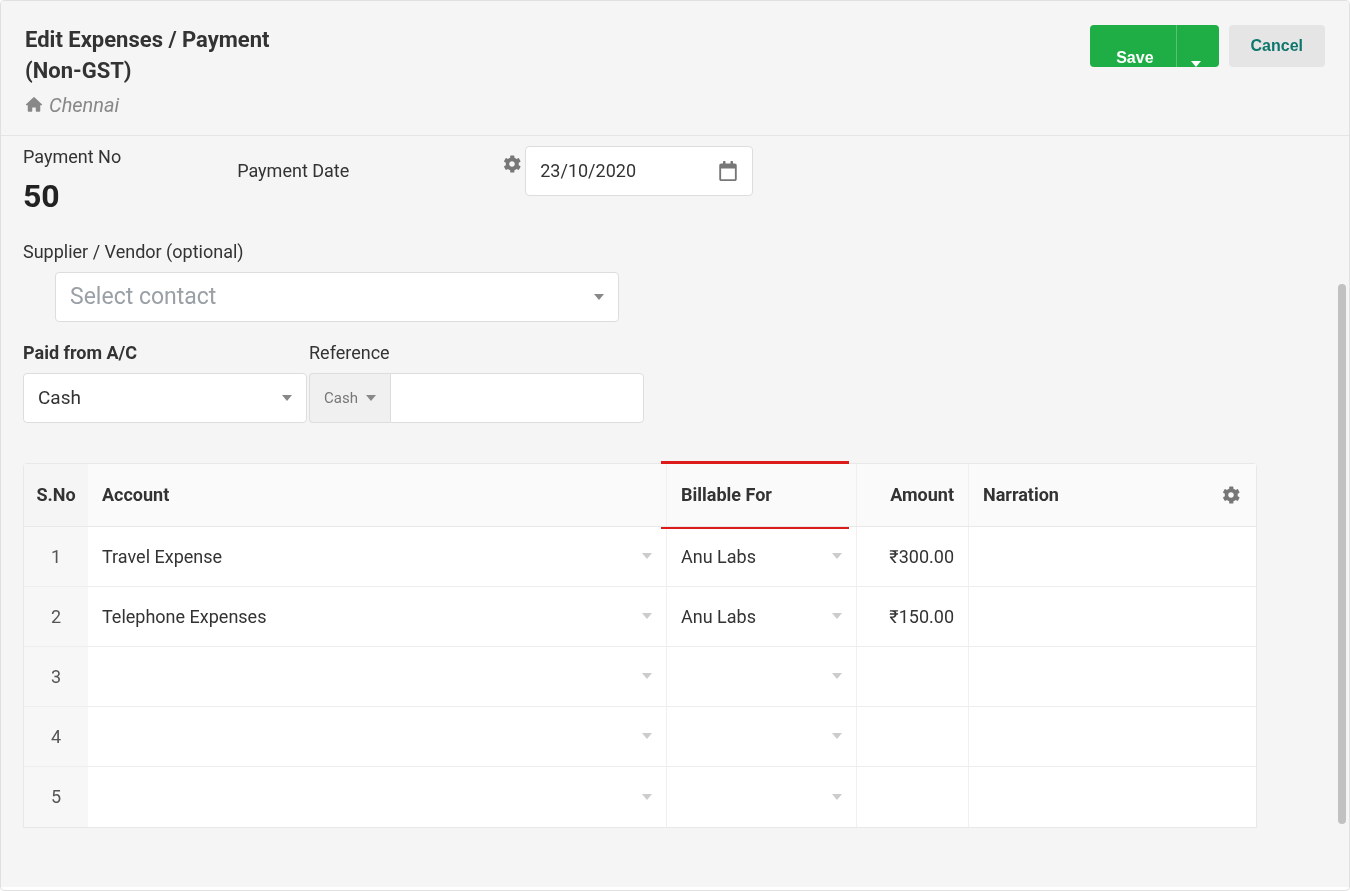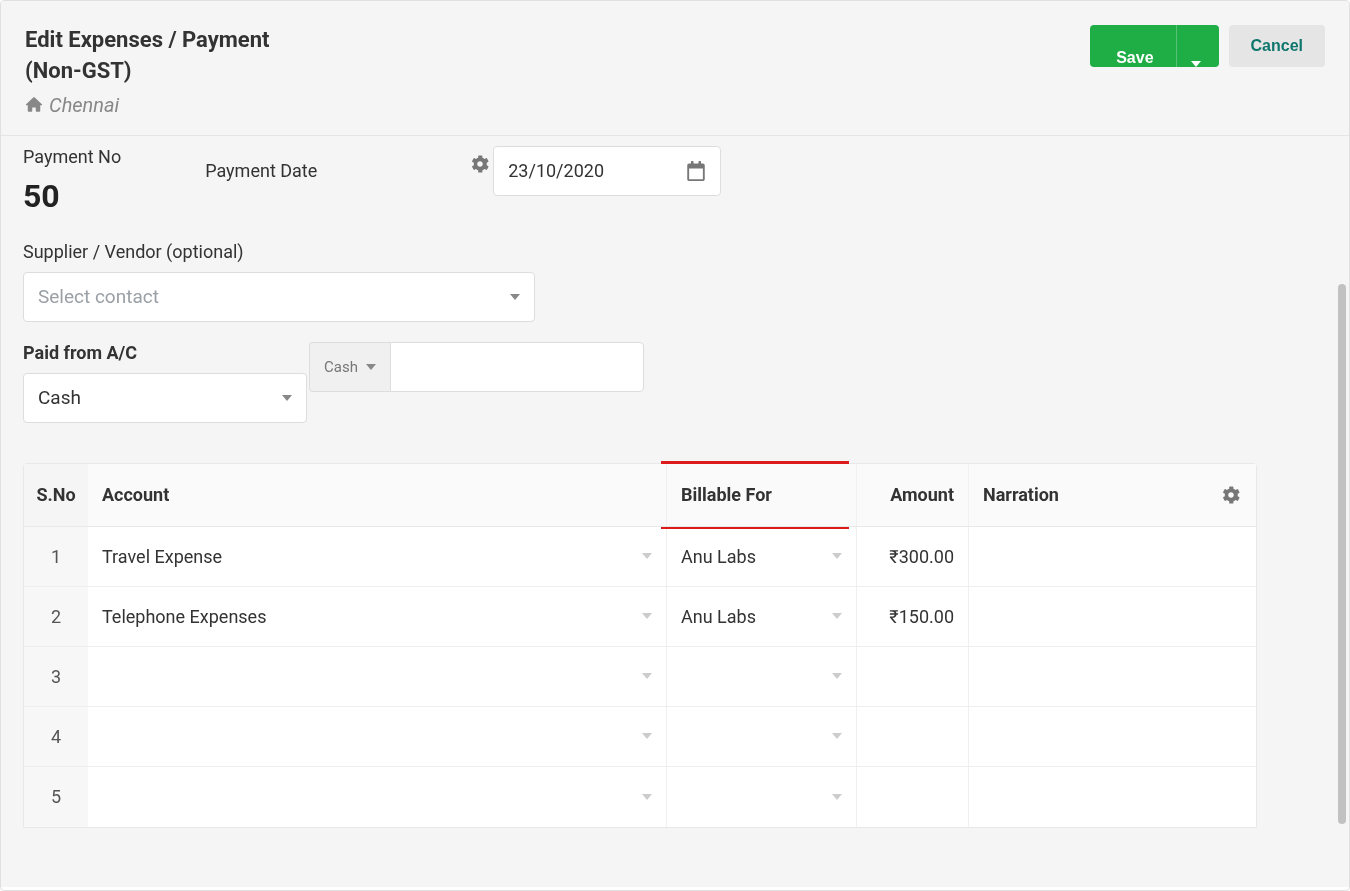--- a/index.html
+++ b/index.html
@@ -20,21 +20,21 @@
   .scrollbar-stub { position: absolute; right: 3px; top: 148px; width: 8px; height: 540px; background: #c1c1c1; border-radius: 4px;}
   .row { display: flex; gap: 12px; margin-bottom: 20px; flex-wrap: wrap; align-items: flex-start;}
   .field-label { font-size: 18px; color: #333; margin-bottom: 10px; display: block; }
   .bold { font-weight: 700; }
   .payment-no .value { font-size: 32px; font-weight: 700; color: #222;}
   .input-shell { background: #fff; border: 1px solid #ddd; border-radius: 4px; height: 50px; display: inline-flex; align-items: center; padding: 0 14px; font-size: 18px; color: #333; position: relative;}
   .date-field { width: 228px; justify-content: space-between;}
   .cal-icon { width: 20px; height: 20px; fill: #777;}
   .gear-icon { width: 18px; height: 18px; fill: #777;}
   .gear-holder { display:inline-flex; align-items: center; position: relative; top: -4px; margin-left: 18px;}
-  .contact-field { width: 512px; font-size: 19px; color: #9aa0a6; justify-content: space-between;}
+  .contact-field { width: 564px; font-size: 23px; color: #9aa0a6; justify-content: space-between; margin-left: 32px;}
   .paid-from-field { width: 284px; justify-content: space-between; font-size: 19px;}
   .caret-down { width: 0; height: 0; border-left: 5px solid transparent; border-right: 5px solid transparent; border-top: 6px solid #888;}
   .caret-light { border-top-color: #ccc; }
   .ref-type { background: #f0f0f0; border: 1px solid #ddd; border-right:none; height: 50px; border-radius: 4px 0 0 4px; display: inline-flex; align-items: center; padding: 0 14px; font-size: 15px; color: #777; gap: 8px;}
   .ref-text { width: 254px; border-radius: 0 4px 4px 0; }
   .ref-wrap { display: inline-flex; }
   .table { margin-top: 40px; margin-right: 70px; border: 1px solid #e8e8e8; border-radius: 4px 4px 0 0; background: #fff;}
   .thead { display: flex; background: #fafafa; border-bottom: 1px solid #e8e8e8; position: relative; height: 63px;}
   .th, .td { padding: 18px 14px; font-size: 18px; color: #333; display: flex; align-items: center;}
   .th { font-weight: 700; }
@@ -83,21 +83,21 @@
   </div>
 
   <div class="body">
     <div class="scrollbar-stub"></div>
 
     <div class="row">
       <div class="payment-no">
         <span class="field-label">Payment No</span>
         <div class="value">50</div>
       </div>
-      <div style="margin-left: 72px;">
+      <div style="margin-left: 104px;">
         <span class="field-label" style="display:inline-block;">Payment Date</span>
         <span class="gear-holder" style="margin-left: 150px;">
           <svg class="gear-icon" viewBox="0 0 512 512">
               <path d="M487 316l-42-24c2-12 3-24 3-36s-1-24-3-36l42-24c9-5 13-17 9-27l-40-69c-5-10-17-14-27-9l-42 24c-19-15-40-27-63-35V32c0-11-9-20-20-20h-80c-11 0-20 9-20 20v48c-23 8-44 20-63 35l-42-24c-10-5-22-1-27 9l-40 69c-5 10-1 22 9 27l42 24c-2 12-3 24-3 36s1 24 3 36l-42 24c-9 5-13 17-9 27l40 69c5 10 17 14 27 9l42-24c19 15 40 27 63 35v48c0 11 9 20 20 20h80c11 0 20-9 20-20v-48c23-8 44-20 63-35l42 24c10 5 22 1 27-9l40-69c5-10 1-22-9-27zM256 336c-44 0-80-36-80-80s36-80 80-80 80 36 80 80-36 80-80 80z"></path>
             </svg>
         </span>
         <div class="input-shell date-field">
           <span>23/10/2020</span>
           <svg class="cal-icon" viewBox="0 0 448 512">
               <path d="M400 64h-48V16c0-9-7-16-16-16h-32c-9 0-16 7-16 16v48H160V16c0-9-7-16-16-16h-32c-9 0-16 7-16 16v48H48C21 64 0 85 0 112v352c0 27 21 48 48 48h352c27 0 48-21 48-48V112c0-27-21-48-48-48zm0 400H48V192h352v272z"></path>
@@ -118,20 +118,21 @@
 
     <div class="row" style="margin-top: 4px;">
       <div>
         <span class="field-label bold">Paid from A/C</span>
         <div class="input-shell paid-from-field">
           <span>Cash</span>
           <span class="caret-down"></span>
         </div>
       </div>
       <div style="margin-left: -10px;">
+        <span class="field-label">Reference</span>
         <div class="ref-wrap">
           <div class="ref-type">
             <span>Cash</span>
             <span class="caret-down"></span>
           </div>
           <div class="input-shell ref-text"></div>
         </div>
       </div>
     </div>
 

